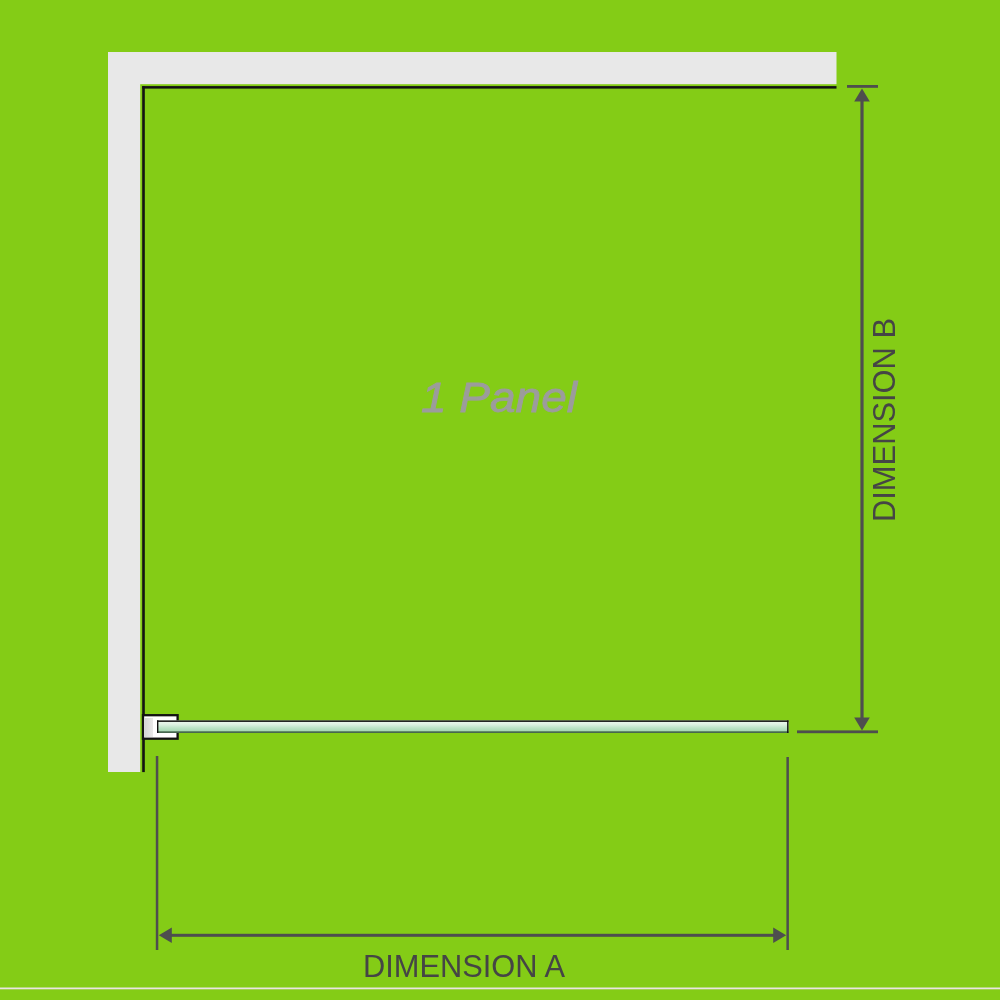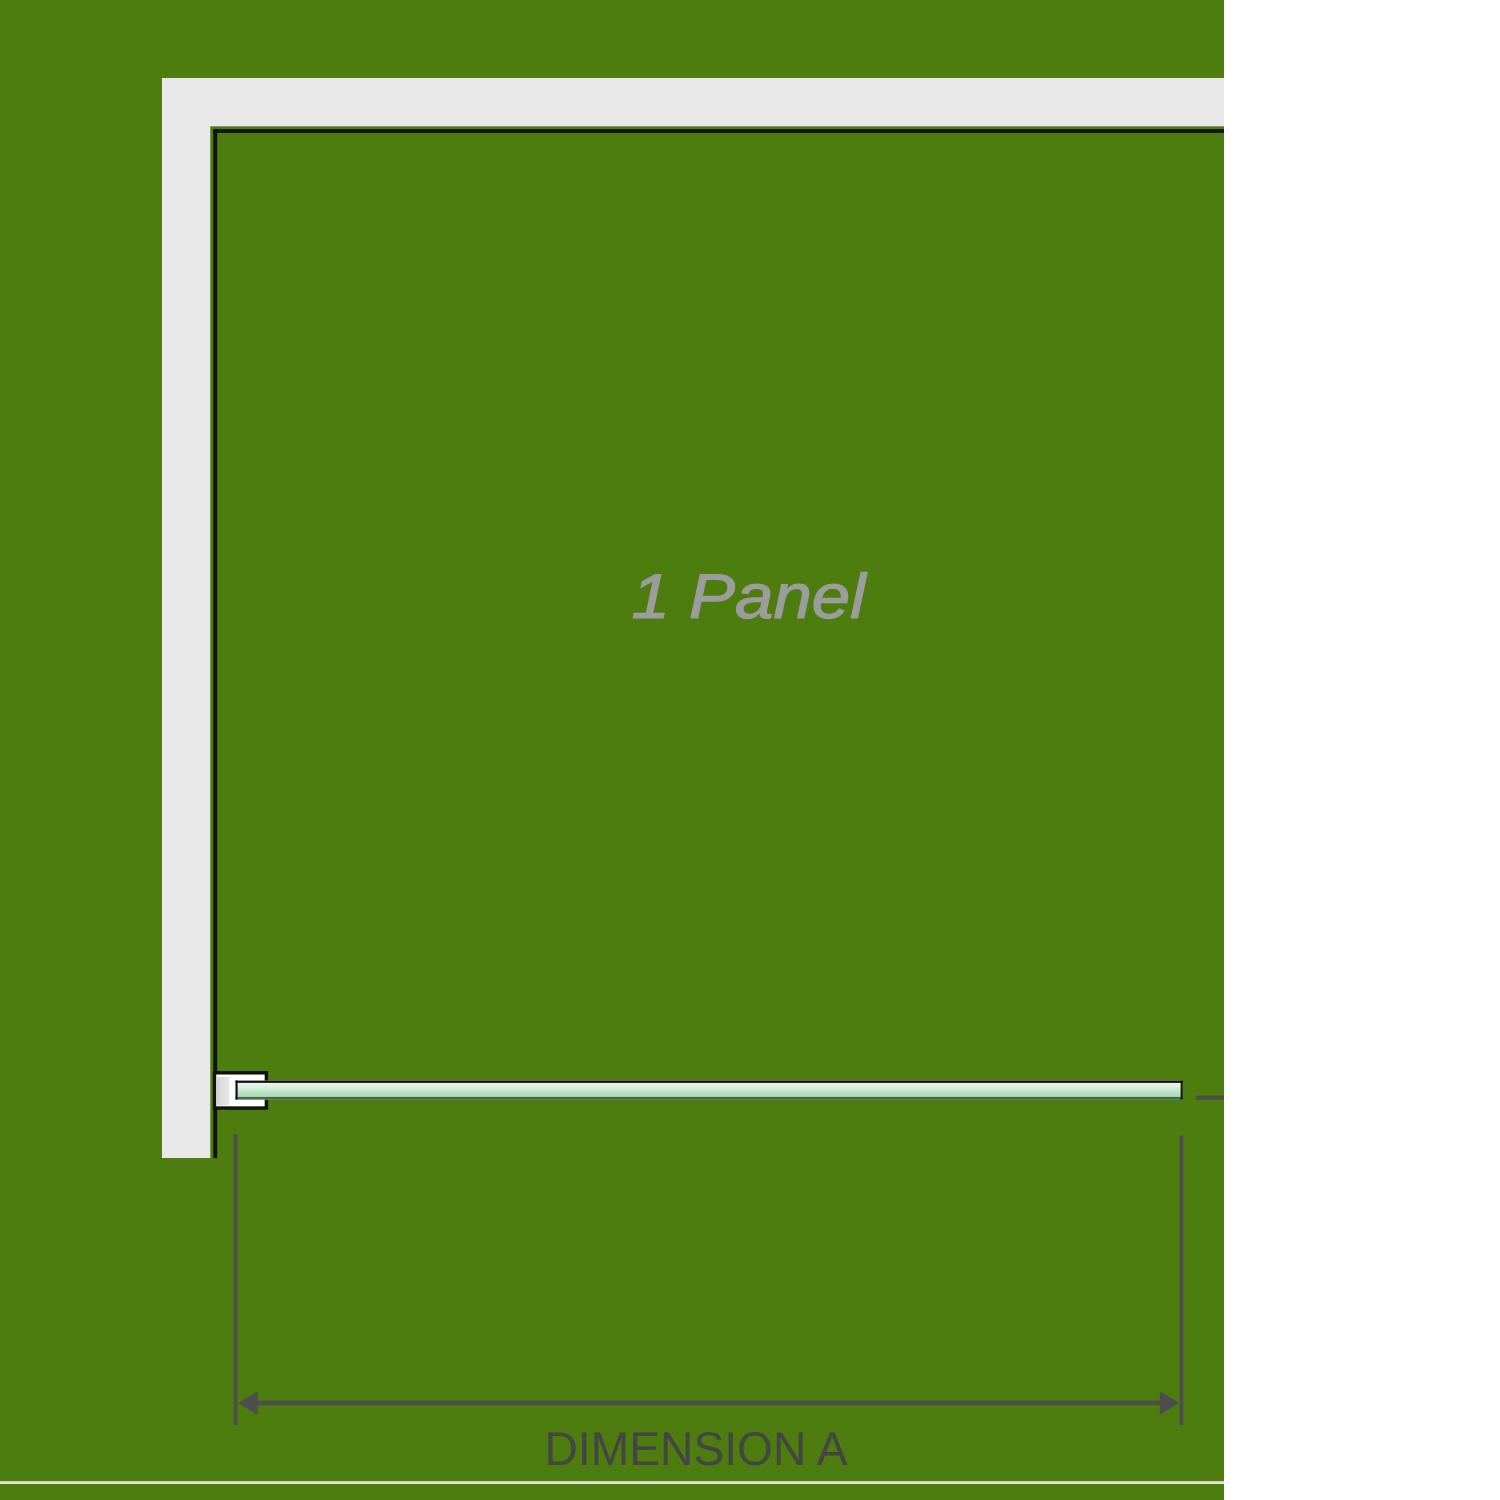--- a/index.html
+++ b/index.html
@@ -1,16 +1,16 @@
 <!DOCTYPE html>
 <html><head>
 <meta charset="utf-8">
 <style>
   html,body{margin:0;padding:0;background:#ffffff;}
-  #canvas{position:relative;width:816px;height:1000px;background:#4d7c0f;overflow:hidden;
+  #canvas{position:relative;width:1000px;height:1000px;background:#84cc16;overflow:hidden;
           font-family:"Liberation Sans", sans-serif;}
   svg{position:absolute;left:0;top:0;}
 </style>
 </head>
 <body>
 <div id="canvas">
 <svg width="1000" height="1000" viewBox="0 0 1000 1000">
   <defs>
     <linearGradient id="glassGrad" x1="0" y1="0" x2="0" y2="1">
       <stop offset="0%" stop-color="#eef8ef"></stop>

